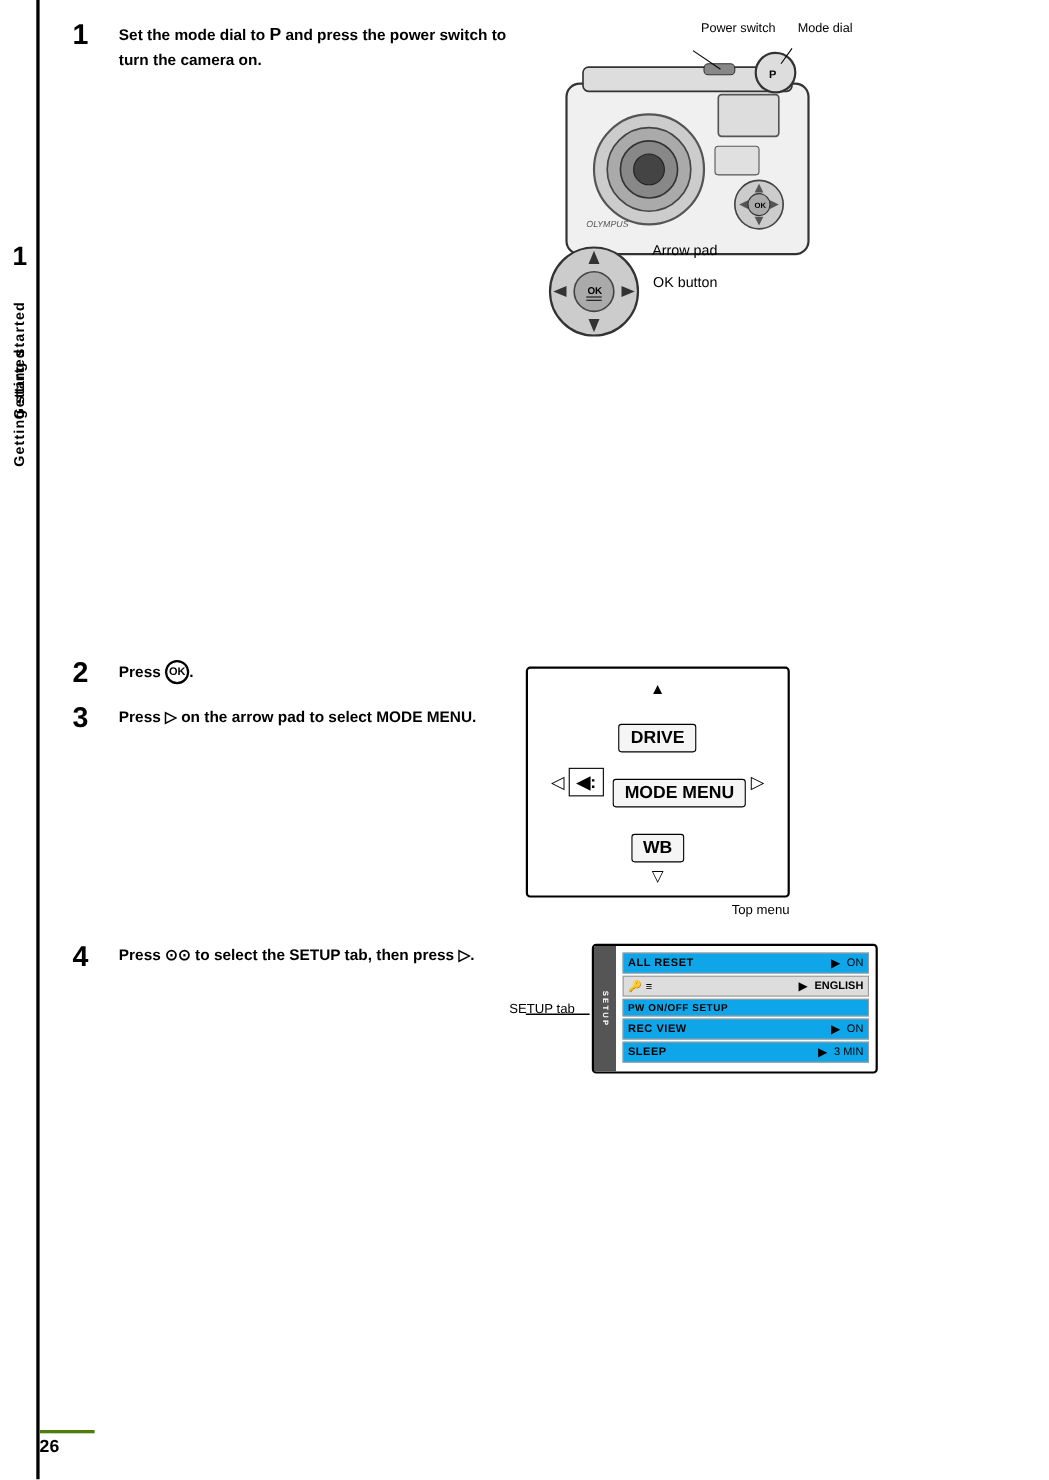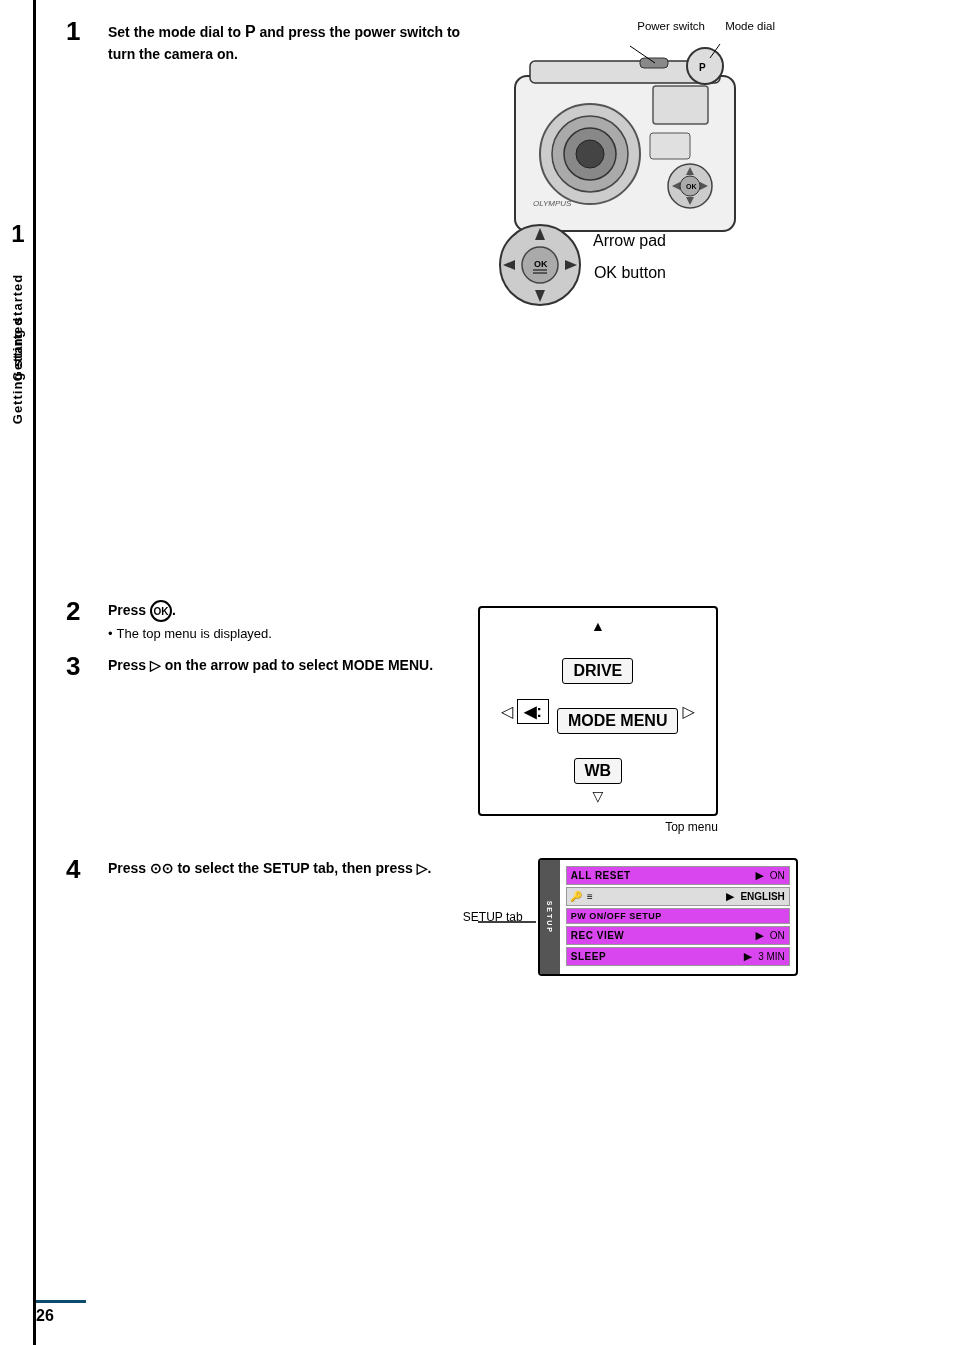--- a/index.html
+++ b/index.html
@@ -150,21 +150,21 @@
       width: 260px;
       background: #fff;
       font-size: 11px;
       position: relative;
     }
     .setup-row {
       display: flex;
       align-items: center;
       border: 1px solid #999;
       margin-bottom: 2px;
-      background: #d946ef;
+      background: #0ea5e9;
     }
     .setup-menu-name {
       flex: 1;
       padding: 2px 4px;
       font-weight: bold;
       font-size: 10px;
       letter-spacing: 0.5px;
     }
     .setup-arrow {
       padding: 2px 2px;
@@ -176,21 +176,21 @@
       font-size: 10px;
     }
 
     
     .page-number {
       position: absolute;
       bottom: 20px;
       left: 36px;
       font-size: 16px;
       font-weight: bold;
-      border-top: 3px solid #0c4a6e;
+      border-top: 3px solid #4d7c0f;
       padding-top: 4px;
       width: 50px;
       text-align: left;
     }
 
     .steps-cols {
       display: flex;
       justify-content: space-between;
     }
     .steps-left-col {
@@ -330,40 +330,37 @@
               <polygon points="82,45 70,40 70,50" fill="#333"></polygon>
 
               <circle cx="45" cy="45" r="18" fill="#aaa" stroke="#444" stroke-width="1.5"></circle>
               <text x="39" y="47" font-size="9" font-weight="bold" fill="#000">OK</text>
 
               <line x1="38" y1="50" x2="52" y2="50" stroke="#000" stroke-width="1"></line>
               <line x1="38" y1="53" x2="52" y2="53" stroke="#000" stroke-width="1"></line>
             </svg>
           </div>
 
-          <div style="margin-left:8px; margin-top:12px; font-size:16px; white-space:nowrap;">
+          <div style="margin-left:8px; font-size:13px; white-space:nowrap;">
             <div style="margin-bottom:14px;">Arrow pad</div>
             <div>OK button</div>
           </div>
         </div>
       </div>
     </div>
   </div>
 
   <div class="steps-cols" style="margin-top: 260px;">
     <div class="steps-left-col">
 
       <div style="display:flex; align-items:flex-start; margin-bottom:14px;">
         <div class="step-number">2</div>
         <div class="step-content">
           <div class="step-title">
             Press <span class="ok-circle">OK</span>.
-          </div>
-          <div class="step-sub">
-            <span class="bullet">•</span><span>The top menu is displayed.</span>
           </div>
         </div>
       </div>
 
       <div style="display:flex; align-items:flex-start;">
         <div class="step-number">3</div>
         <div class="step-content">
           <div class="step-title">
             Press ▷ on the arrow pad to select <strong>MODE MENU.</strong>
           </div>

